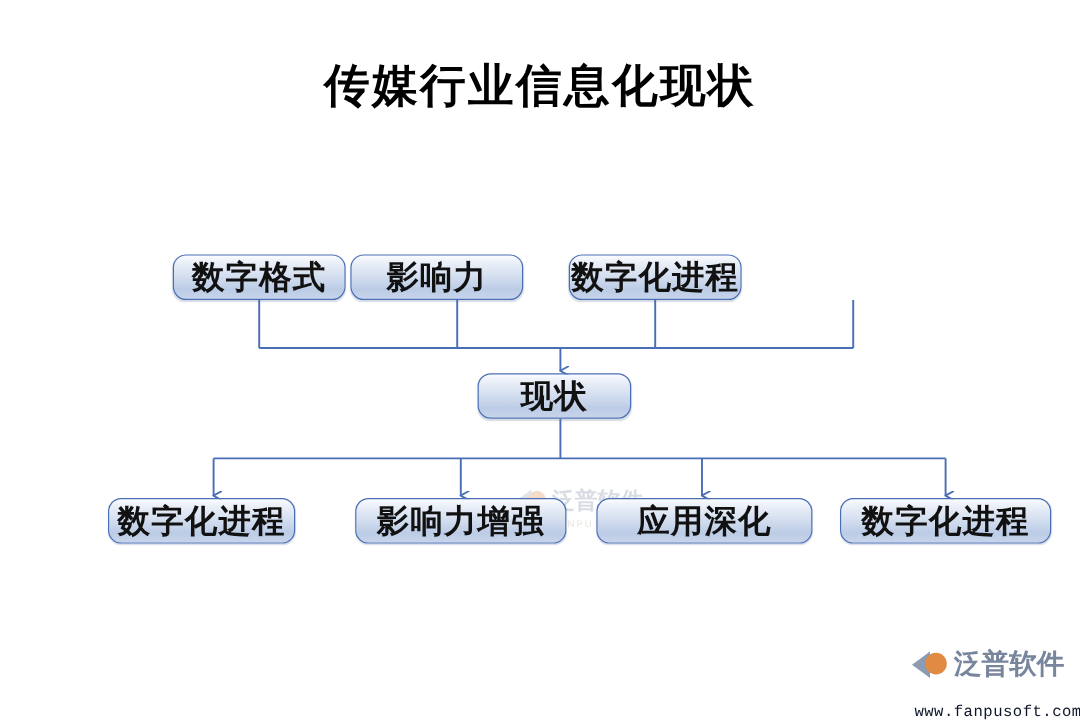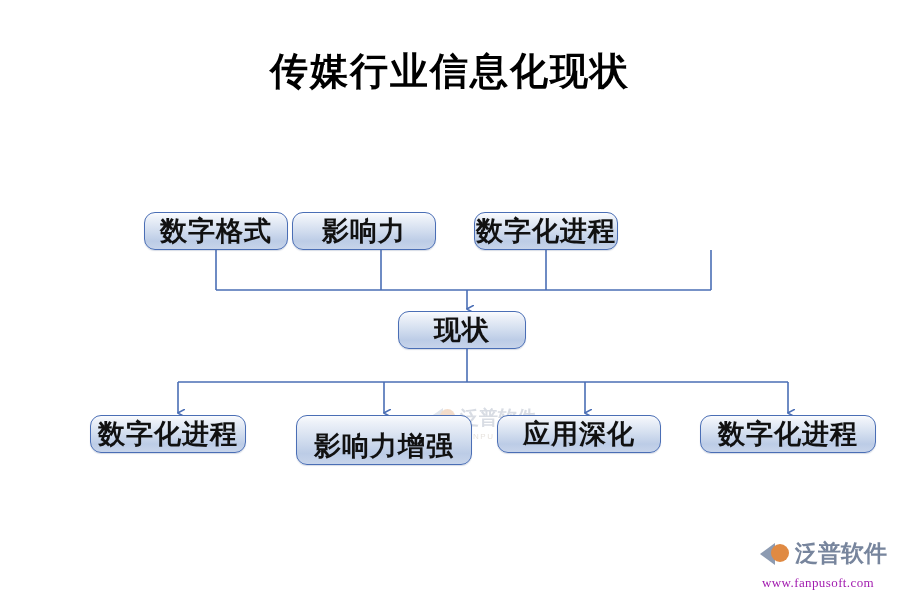--- a/index.html
+++ b/index.html
@@ -165,27 +165,27 @@
     background: #e08a43;
   }
   #brand-logo .logo-name {
     font-size: 23px;
     font-weight: bold;
     color: #77859d;
     line-height: 1;
     white-space: nowrap;
   }
   #brand-logo .logo-url {
-    margin-top: 8px;
+    margin-top: 19px;
     margin-left: 2px;
     font-size: 13px;
-    color: #a21caf;
+    color: #0f172a;
     letter-spacing: 0.4px;
     white-space: nowrap;
-    font-family: Liberation Serif, serif;
+    font-family: Liberation Mono, monospace;
   }
 </style>
 </head>
 <body>
 
 <div id="canvas">
 
   <div id="diagram-title">传媒行业信息化现状</div>
 
   <div id="center-watermark">
@@ -235,24 +235,24 @@
     <span class="node-label">数字化进程</span>
   </div>
 
   <div class="node" style="left:398px; top:311px; width:128px; height:38px;">
     <span class="node-label">现状</span>
   </div>
 
   <div class="node" style="left:90px; top:415px; width:156px; height:38px;">
     <span class="node-label">数字化进程</span>
   </div>
-  <div class="node" style="left:296px; top:415px; width:176px; height:50px;">
+  <div class="node" style="left:296px; top:415px; width:176px; height:38px;">
     <span class="node-label">影响力增强</span>
   </div>
-  <div class="node" style="left:497px; top:415px; width:164px; height:38px;">
+  <div class="node" style="left:497px; top:415px; width:180px; height:38px;">
     <span class="node-label">应用深化</span>
   </div>
   <div class="node" style="left:700px; top:415px; width:176px; height:38px;">
     <span class="node-label">数字化进程</span>
   </div>
 
   <div id="brand-logo">
     <div class="logo-row">
       <span class="logo-mark"></span>
       <span class="logo-name">泛普软件</span>

